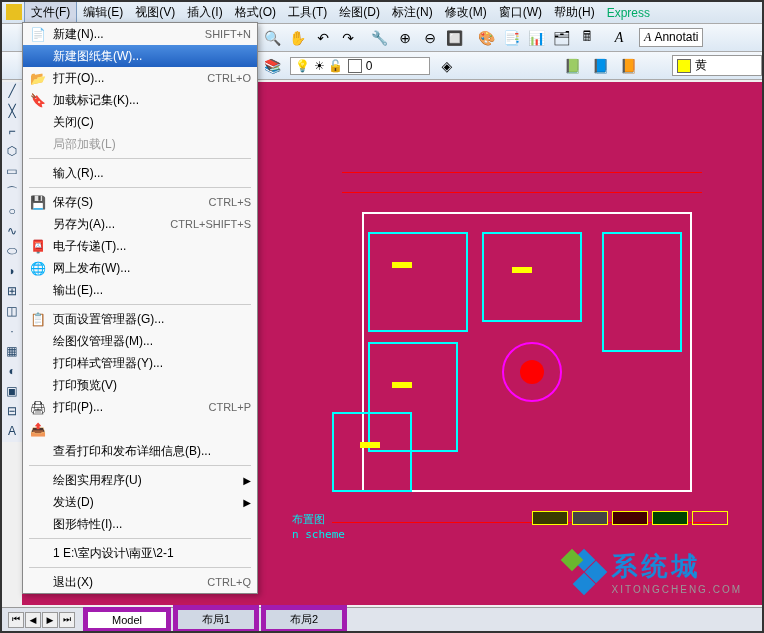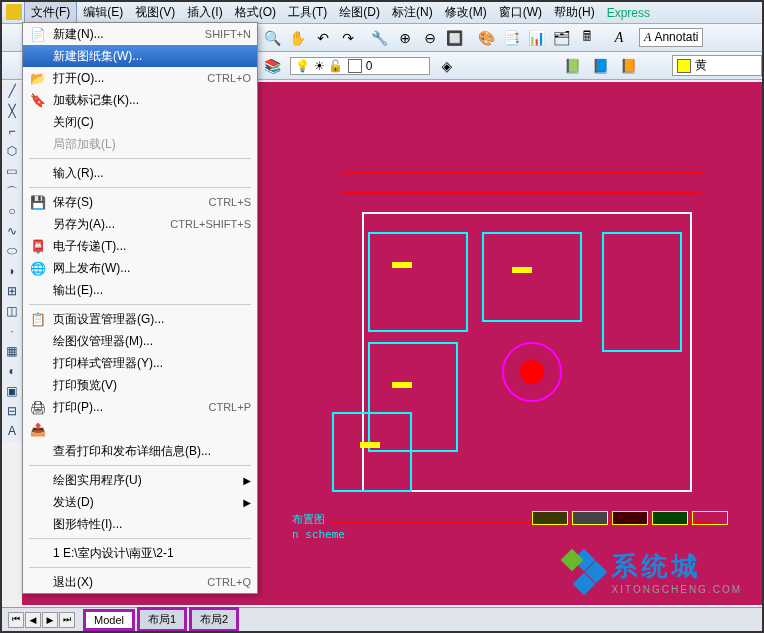--- a/index.html
+++ b/index.html
@@ -30,21 +30,21 @@
 .lt{width:16px;height:16px;font-size:12px;text-align:center;color:#246}
 .canvas{position:absolute;left:20px;top:80px;right:0;bottom:26px;background:#be185d}
 .canvas-inner{position:absolute;left:240px;top:0;right:0;bottom:0}
 .wall{position:absolute;background:transparent;border:2px solid #fff}
 .cyan-box{border:2px solid #0ff}
 .yel{background:#ff0}
 .red-circ{position:absolute;border:2px solid #f0f;border-radius:50%}
 .bottom-tabs{position:absolute;left:0;bottom:0;right:0;height:24px;background:#e0e4ec;display:flex;align-items:center;padding-left:6px;gap:2px;border-top:1px solid #999}
 .tab-nav{display:flex;gap:1px;margin-right:6px}
 .tab-nav-btn{width:16px;height:16px;background:#f0f0f0;border:1px solid #999;font-size:9px;display:flex;align-items:center;justify-content:center}
-.tab{padding:2px 8px;background:#d0d8e4;border:3px solid #a21caf;font-size:11px}
+.tab{padding:2px 24px;background:#d0d8e4;border:5px solid #a21caf;font-size:11px}
 .tab.active{background:#fff}
 .watermark{position:absolute;right:20px;bottom:36px;display:flex;align-items:center;gap:8px;z-index:50}
 .wm-logo{width:40px;height:40px;position:relative}
 .wm-logo .d{position:absolute;width:16px;height:16px;background:#1a88d8;transform:rotate(45deg)}
 .wm-logo .d.g{background:#6ab82e}
 .wm-text{color:#1a88d8;font-size:26px;font-weight:bold;letter-spacing:4px}
 .wm-sub{color:#999;font-size:10px;letter-spacing:2px}
 .ruler-h{position:absolute;background:#f00;height:1px}
 .legend{position:absolute;display:flex;gap:4px}
 .legend-box{width:36px;height:14px;border:1px solid #ff0}

